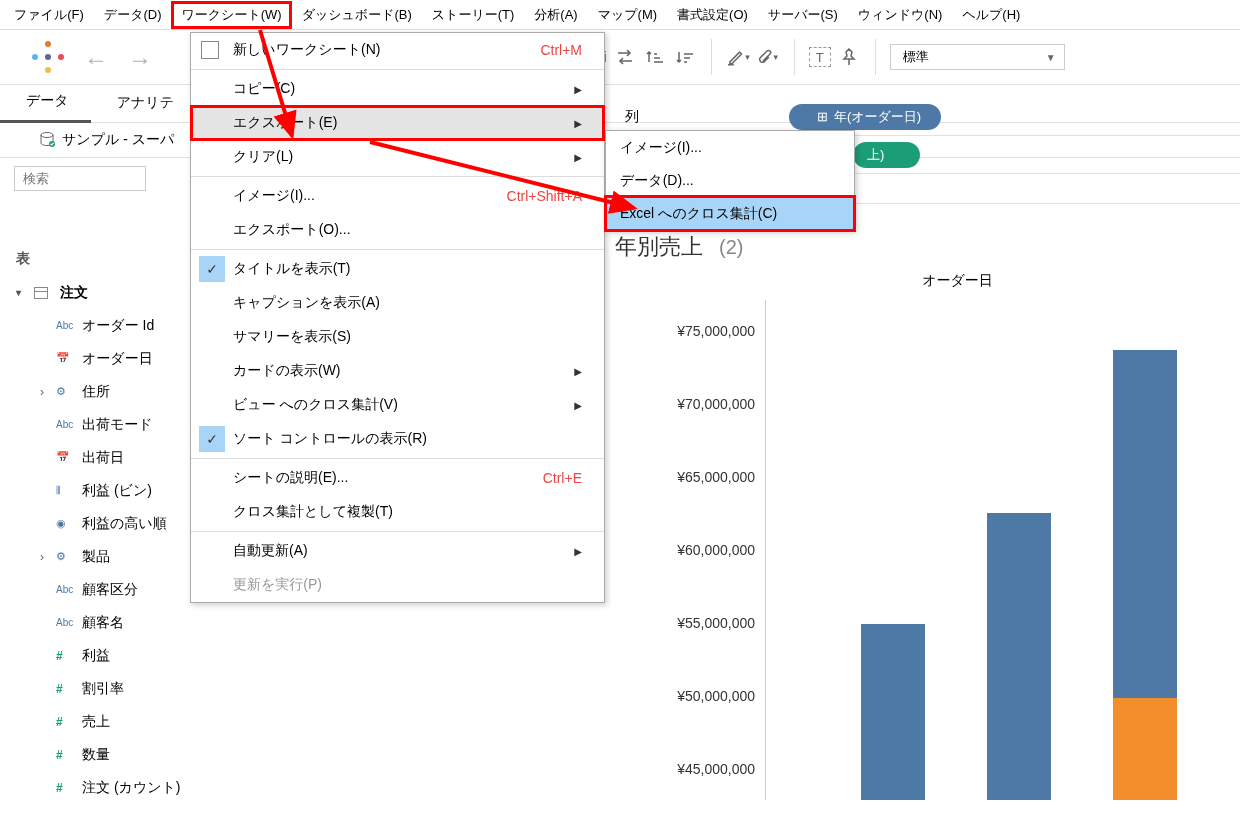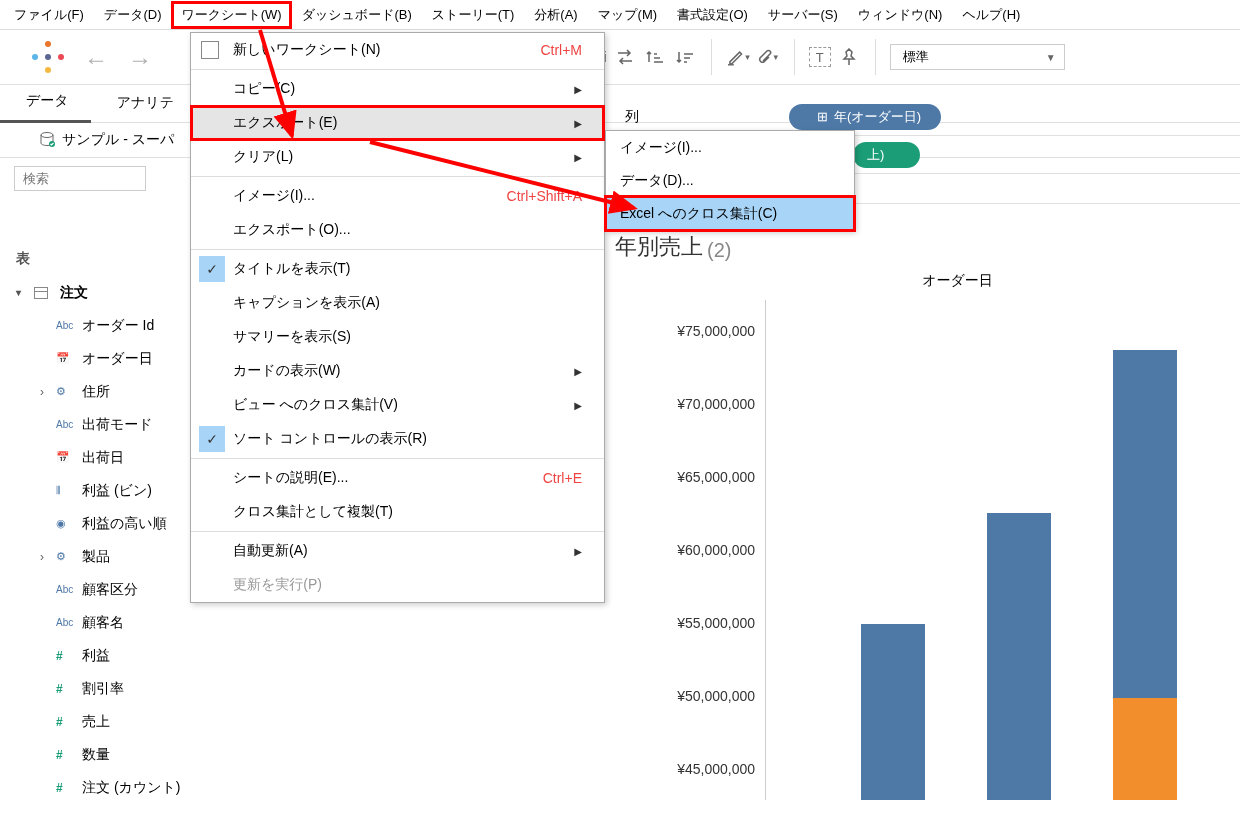--- a/index.html
+++ b/index.html
@@ -68,21 +68,21 @@
     .shelves { position: absolute; left: 615px; top: 98px; right: 0; }
     .shelf-row { display: flex; align-items: center; height: 38px; border-bottom: 1px solid #e0e0e0; gap: 20px; padding-left: 10px; }
     .shelf-label { font-size: 14px; }
     .pill { border-radius: 14px; padding: 4px 20px 4px 28px; font-size: 13px; color: #fff; display: flex; align-items: center; gap: 6px; }
     .pill.blue { background: #4e79a7; }
     .pill.green { background: #1b9e77; }
     .pill-plus { font-size: 13px; }
 
     
     .chart-area { position: absolute; left: 615px; top: 232px; right: 10px; bottom: 0; }
-    .chart-title { font-size: 22px; color: #333; display: flex; align-items: flex-end; gap: 4px; }
+    .chart-title { font-size: 22px; color: #333; display: flex; align-items: center; gap: 16px; }
     .chart-title .sub { color: #888; font-size: 20px; }
     .axis-title-top { text-align: center; font-size: 14px; padding: 10px 0 2px 0; margin-left: 70px; }
     .plot { display: flex; margin-top: 8px; }
     .y-axis { display: flex; flex-direction: column; justify-content: space-between; width: 150px; text-align: right; padding-right: 10px; font-size: 14px; color: #333; }
     .y-tick { height: 62px; display: flex; align-items: center; justify-content:flex-end; }
     .bars { display: flex; align-items: flex-end; gap: 62px; height: 500px; border-left: 1px solid #ccc; padding-left: 95px; }
     .bar-col { width: 64px; position: relative; display: flex; flex-direction: column-reverse; }
     .seg { width: 100%; }
     .seg.blue { background: #4e79a7; }
     .seg.orange { background: #f28e2b; }

